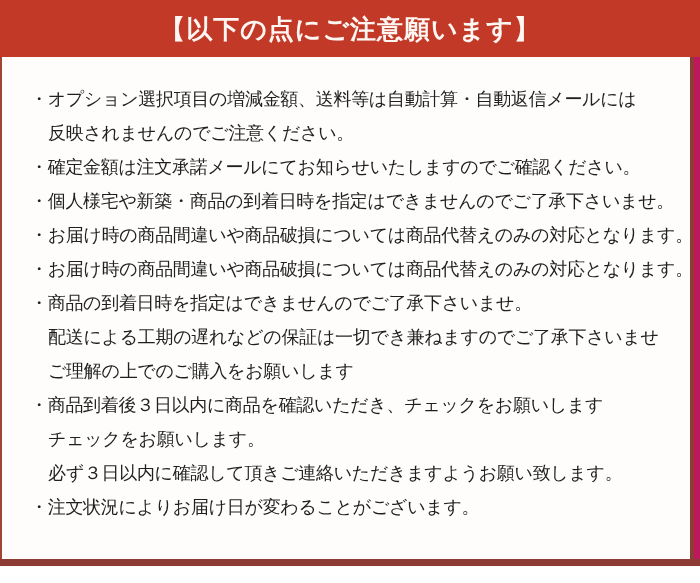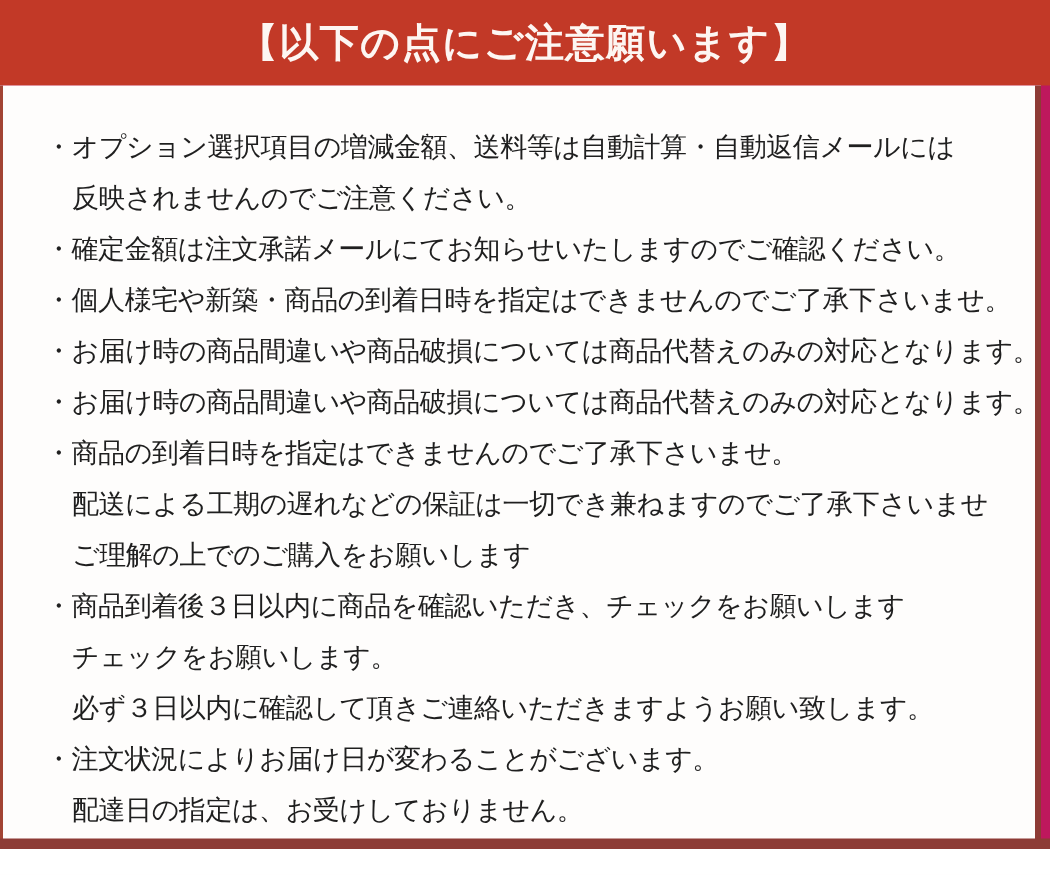--- a/index.html
+++ b/index.html
@@ -75,18 +75,17 @@
         <p class="line">・個人様宅や新築・商品の到着日時を指定はできませんのでご了承下さいませ。</p>
         <p class="line">・お届け時の商品間違いや商品破損については商品代替えのみの対応となります。</p>
         <p class="line">・お届け時の商品間違いや商品破損については商品代替えのみの対応となります。</p>
         <p class="line">・商品の到着日時を指定はできませんのでご了承下さいませ。</p>
         <p class="line indent">配送による工期の遅れなどの保証は一切でき兼ねますのでご了承下さいませ</p>
         <p class="line indent">ご理解の上でのご購入をお願いします</p>
         <p class="line">・商品到着後３日以内に商品を確認いただき、チェックをお願いします</p>
         <p class="line indent">チェックをお願いします。</p>
         <p class="line indent">必ず３日以内に確認して頂きご連絡いただきますようお願い致します。</p>
         <p class="line">・注文状況によりお届け日が変わることがございます。</p>
-        <p class="line indent">配達日の指定は、お受けしておりません。</p>
       </div>
   </div>
 
   <div class="footer-bar"></div>
 </div>
 
 </body></html>

